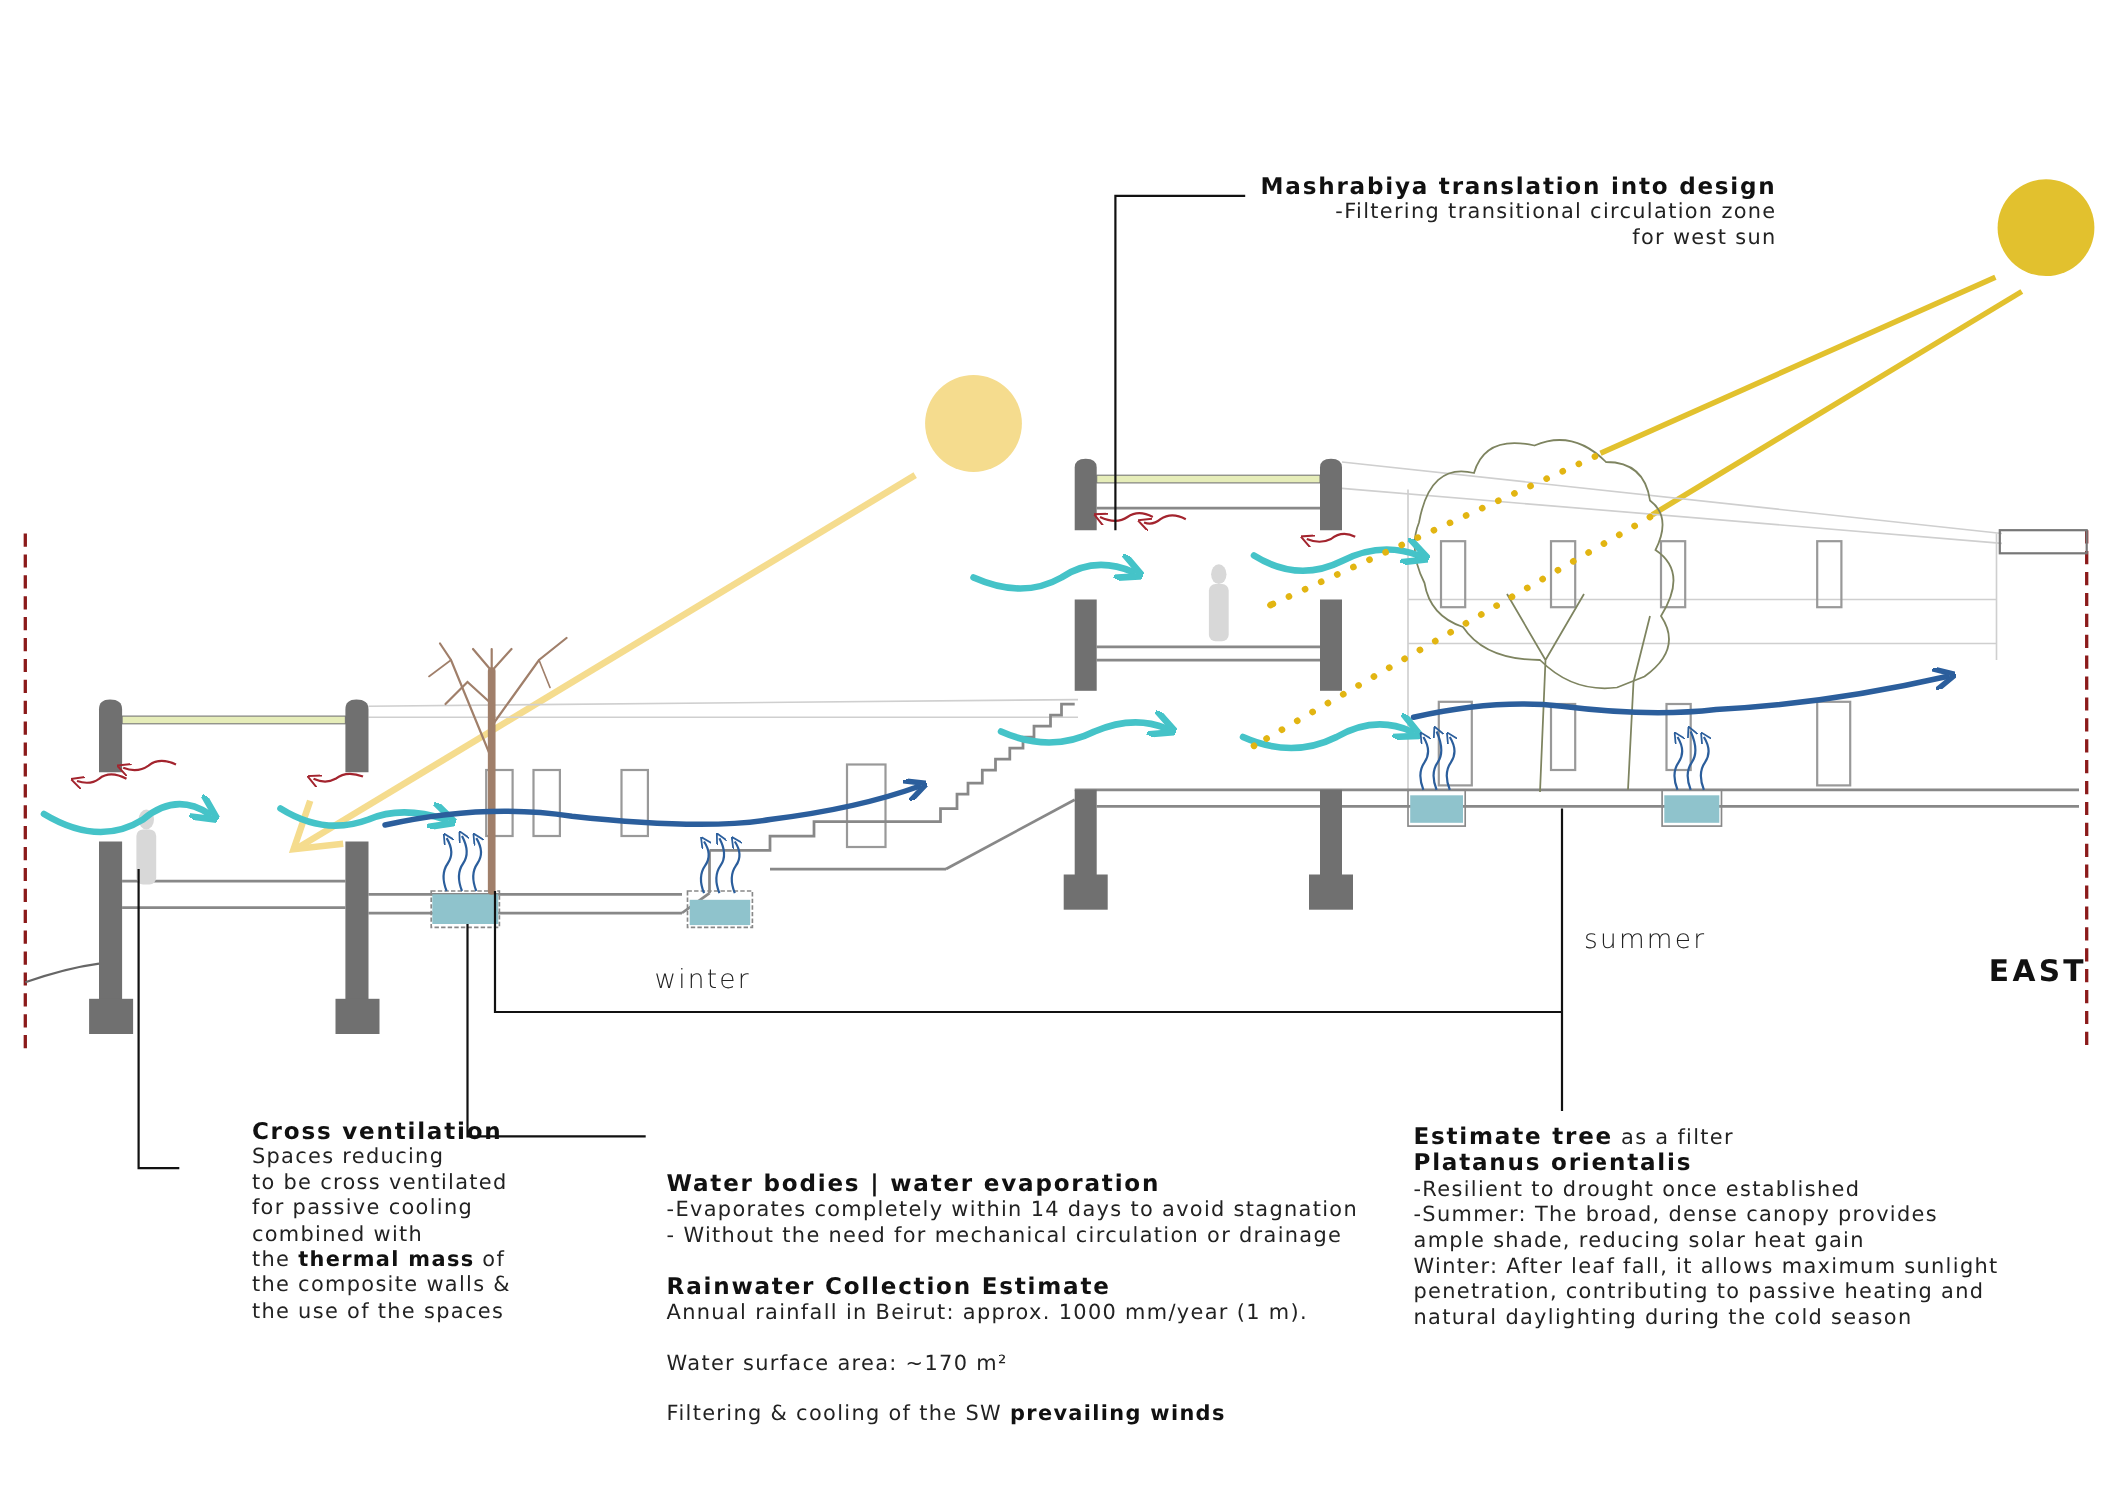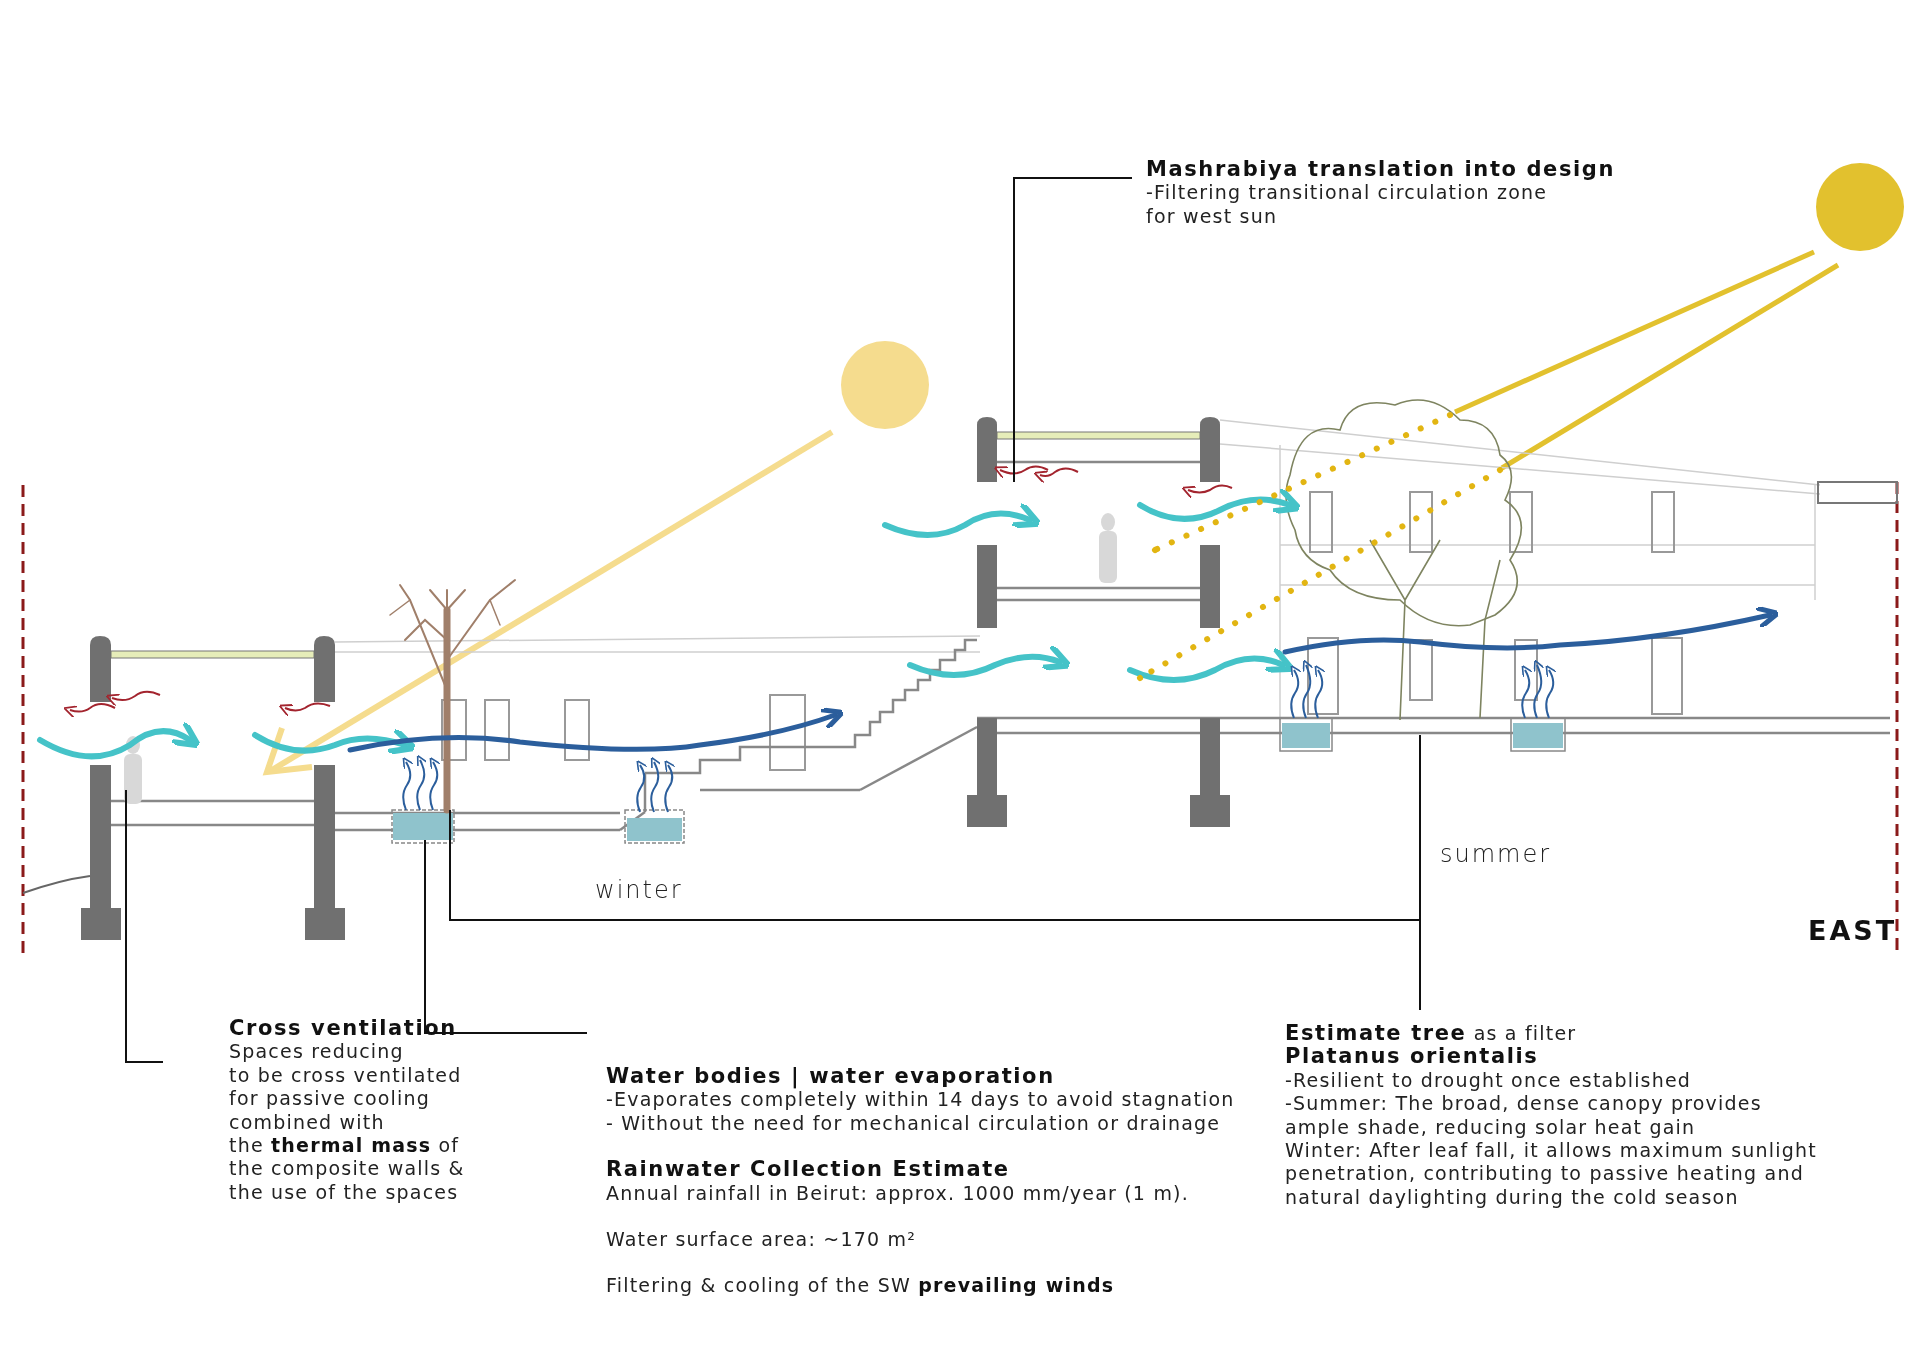--- a/index.html
+++ b/index.html
@@ -196,23 +196,23 @@
     <polyline points="1014,482 1014,178 1132,178"></polyline>
     <polyline points="126,790 126,1062 163,1062"></polyline>
     <polyline points="425,840 425,1033 587,1033"></polyline>
     <polyline points="450,810 450,920 1420,920"></polyline>
     <polyline points="1420,735 1420,1010"></polyline>
   </g>
 </svg>
 
 <div class="season" style="left:595px; top:876px;">winter</div>
 <div class="season" style="left:1440px; top:840px;text-align:center;">summer</div>
-<div class="east" style="left:1808px; top:915px;">EAST</div>
-
-<div class="callout" style="left:1146px; top:158px;">
+<div class="east" style="left:1808px; top:868px;">EAST</div>
+
+<div class="callout" style="left:1146px; top:158px;text-align:right;">
   <div class="title">Mashrabiya translation into design</div>
   <div>-Filtering transitional circulation zone</div>
   <div>for west sun</div>
 </div>
 
 <div class="callout" style="left:182px; top:1017px;margin-left:47px;">
   <div class="title">Cross ventilation</div>
   <div>Spaces reducing</div>
   <div>to be cross ventilated</div>
   <div>for passive cooling</div>

